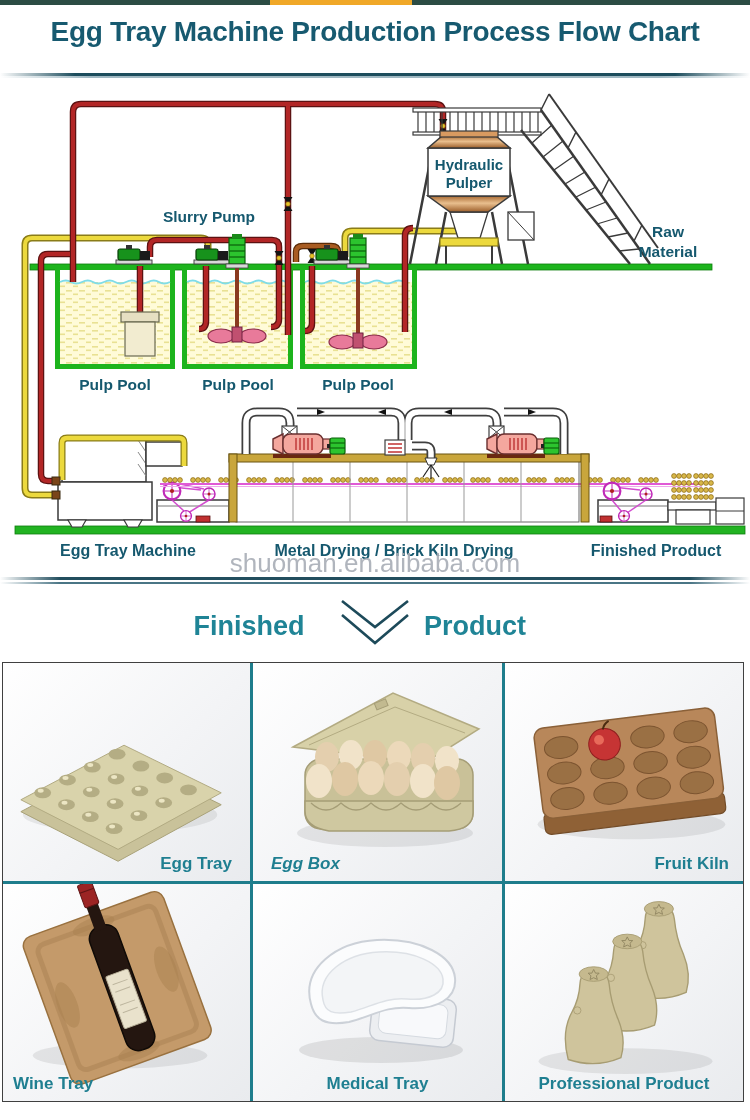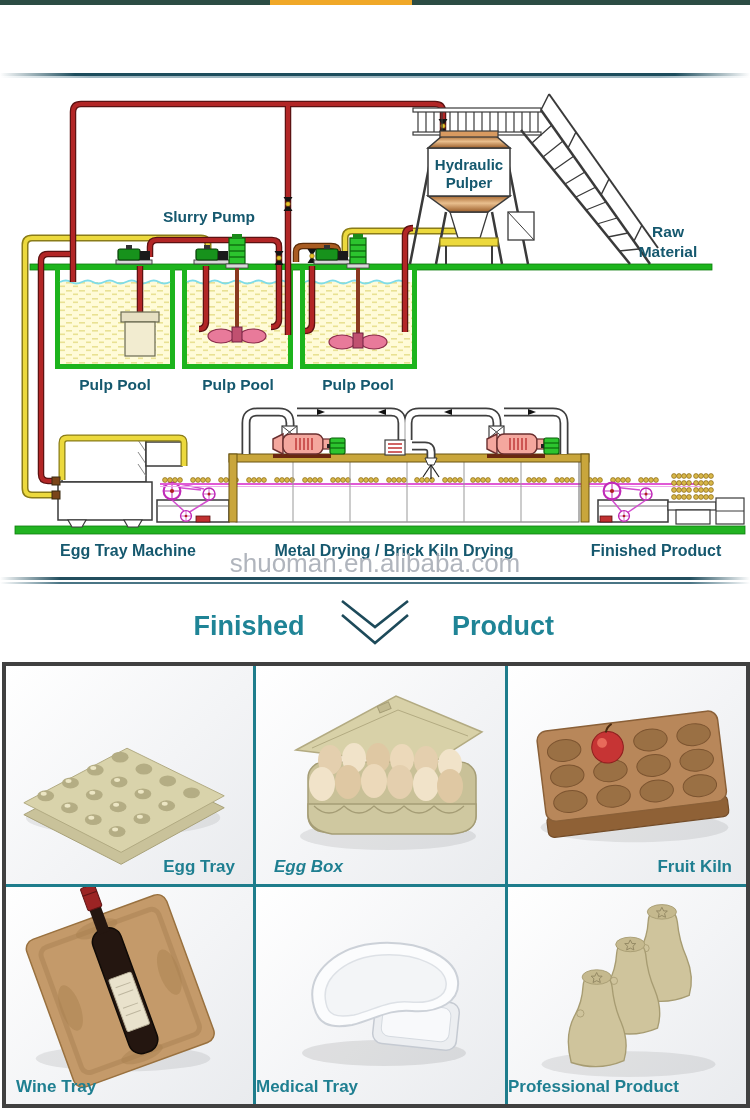--- a/index.html
+++ b/index.html
@@ -15,41 +15,42 @@
   .rule{position:absolute;left:0;width:750px;height:2.5px;}
   .rule-1a{top:73px;background:linear-gradient(90deg,rgba(29,77,93,0) 0%,#1d4d5d 10%,#1d4d5d 90%,rgba(29,77,93,0) 100%);}
   .rule-1b{top:76px;height:2px;background:linear-gradient(90deg,rgba(159,184,194,0) 0%,#9fb8c2 12%,#9fb8c2 88%,rgba(159,184,194,0) 100%);}
   .rule-2a{top:577px;background:linear-gradient(90deg,rgba(34,78,94,0) 0%,#224e5e 8%,#224e5e 92%,rgba(34,78,94,0) 100%);}
   .rule-2b{top:581.5px;height:2px;background:linear-gradient(90deg,rgba(74,117,133,0) 0%,#4a7585 8%,#4a7585 92%,rgba(74,117,133,0) 100%);}
   .flowchart{position:absolute;left:0;top:80px;width:750px;height:500px;}
   .flow-text{font-family:"Liberation Sans",sans-serif;font-weight:bold;fill:#15586e;}
   
   .section-word{position:absolute;top:611px;font-size:27px;font-weight:bold;color:#1f8496;}
   .w1{left:170px;width:158px;text-align:center;}
-  .w2{left:424px;width:160px;text-align:left;margin-left:28px;}
+  .w2{left:424px;width:160px;text-align:left;}
   .chevron{position:absolute;left:340px;top:598px;}
   
   .grid{position:absolute;left:2px;top:662px;width:740px;height:438px;
-        background:#1e7d8c;border:4px solid #404040;
+        background:#1e7d8c;border:1px solid #404040;
         display:grid;grid-template-columns:247px 249px 1fr;grid-template-rows:1fr 1fr;gap:3px;}
   .cell{position:relative;background:linear-gradient(135deg,#ffffff 0%,#f3f4f6 55%,#e9ebee 100%);overflow:hidden;}
   .cell svg{position:absolute;left:0;top:0;}
   .plabel{position:absolute;bottom:7px;font-size:17px;font-weight:bold;color:#1f7f91;white-space:nowrap;}
-  .lab-r{right:18px;} .lab-l{left:18px;font-style:italic;} .lab-c{left:0;width:100%;}
+  .lab-r{right:18px;} .lab-l{left:18px;font-style:italic;} .lab-c{left:0;width:100%;text-align:center;}
   .lab-l4{left:10px;} .lab-r3{right:14px;}
 </style>
 </head>
 <body>
 
 <div class="stage">
 
   <div class="topband">
     <div class="topband-accent"></div>
   </div>
 
+  <h1 class="title">Egg Tray Machine Production Process Flow Chart</h1>
   <div class="rule rule-1a"></div>
   <div class="rule rule-1b"></div>
 
   <svg class="flowchart" viewBox="0 80 750 500">
     <defs>
       <linearGradient id="copper" x1="0" y1="0" x2="0" y2="1">
         <stop offset="0" stop-color="#a96a33"></stop>
           <stop offset="0.45" stop-color="#e9bf8e"></stop>
           <stop offset="1" stop-color="#9c5e2a"></stop>
       </linearGradient>

